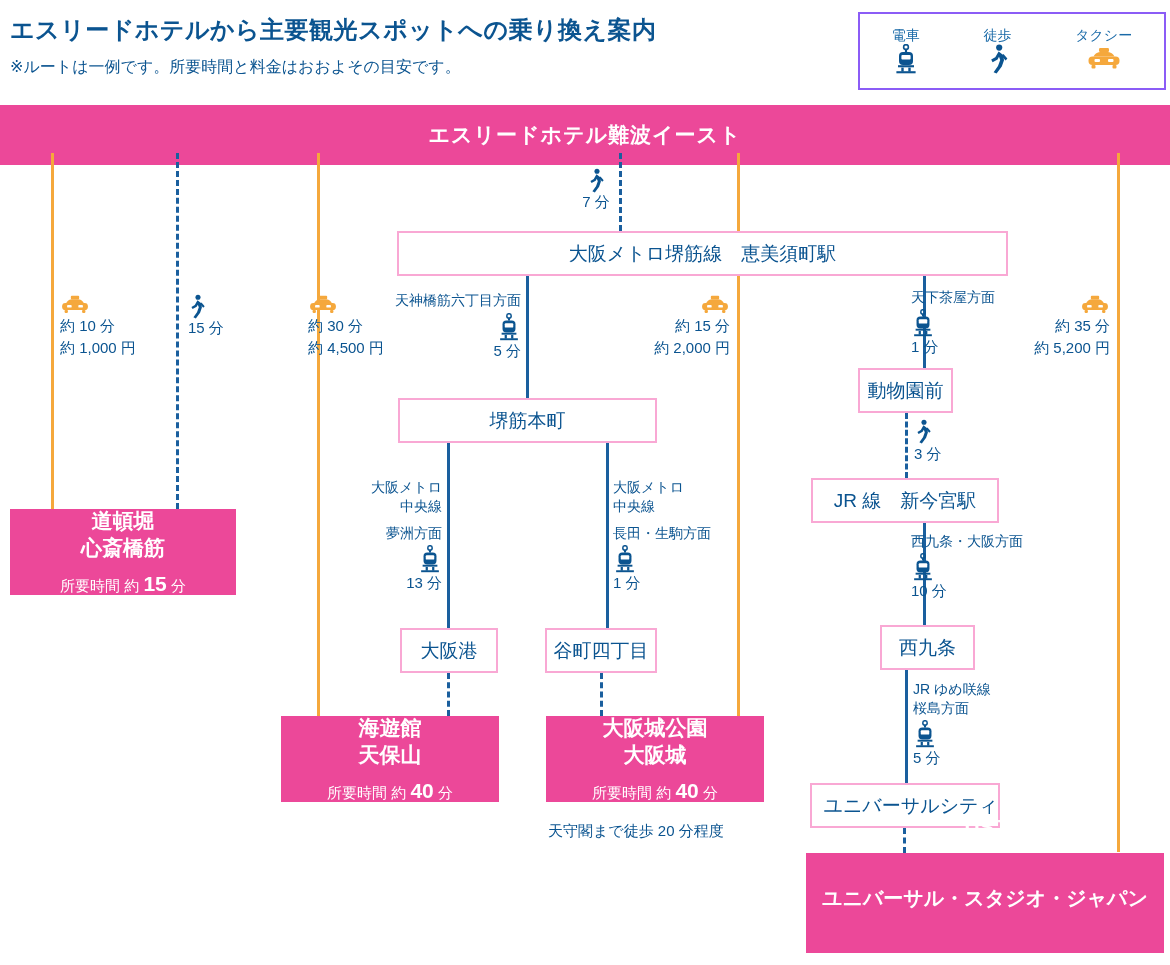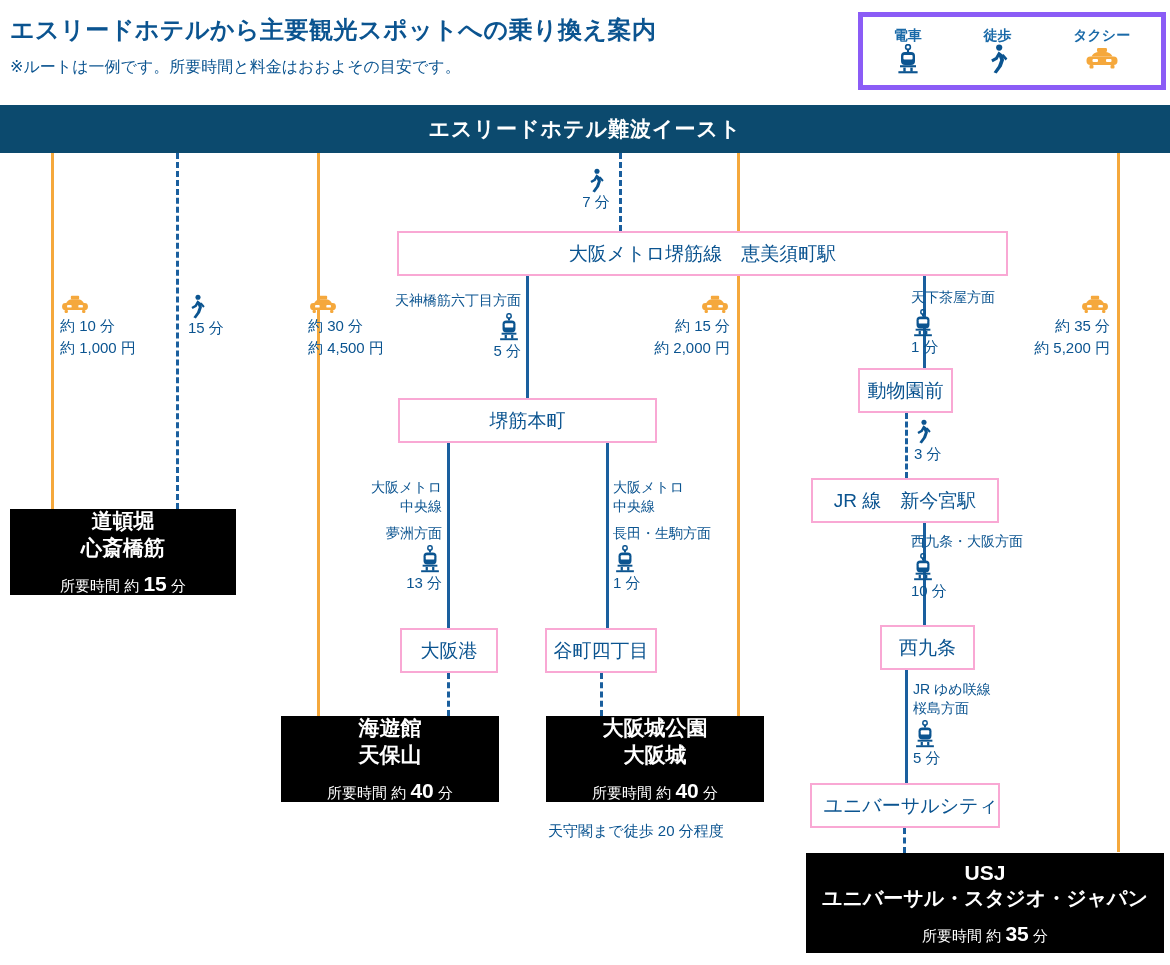--- a/index.html
+++ b/index.html
@@ -22,56 +22,56 @@
     letter-spacing:.5px;white-space:nowrap;
   }
   .page-note{
     left:10px;top:57px;
     font-size:16px;color:#0b5490;white-space:nowrap;
   }
 
   
   .legend-box{
     left:858px;top:12px;width:308px;height:78px;
-    border:5px solid #8b5cf6;background:#fff;
+    border:2px solid #8b5cf6;background:#fff;
     box-sizing:border-box;
-    display:flex;align-items:center;justify-content:space-around;font-weight:bold;
+    display:flex;align-items:center;justify-content:space-around;
   }
   .legend-item{display:flex;flex-direction:column;align-items:center;gap:2px;}
   .legend-label{font-size:14px;color:#1a6aa8;line-height:1;}
   .legend-ico{height:30px;display:flex;align-items:center;justify-content:center;}
 
   
   svg.ic{display:block;}
 
   
   .hotel-bar{
-    left:0;top:105px;width:1170px;height:48px;
-    background:#0c4a6e;color:#fff;
+    left:0;top:105px;width:1170px;height:60px;
+    background:#ec4899;color:#fff;
     display:flex;align-items:center;justify-content:center;
     font-size:21px;font-weight:bold;letter-spacing:1px;
   }
 
   
   .vline-orange{width:3px;background:#f5a83c;}
   .vline-solid{width:3px;background:#1a5f9e;}
   .vline-dash{
     width:0;border-left:3px dashed #1a5f9e;
   }
 
   
   .station{
     border:2px solid #f9a8d4;background:#fff;box-sizing:border-box;
     display:flex;align-items:center;justify-content:center;
     color:#0b5490;font-size:19px;white-space:nowrap;
   }
 
   
   .dest{
-    background:#000000;color:#fff;box-sizing:border-box;
+    background:#ec4899;color:#fff;box-sizing:border-box;
     display:flex;flex-direction:column;align-items:center;justify-content:center;
   }
   .dest-name{font-size:21px;font-weight:bold;line-height:1.25;text-align:center;white-space:nowrap;}
   .dest-name.small{font-size:20px;}
   .dest-time{font-size:15px;margin-top:11px;white-space:nowrap;}
   .dest-time b{font-size:21px;font-weight:bold;}
 
   
   .seg{font-size:14px;line-height:1.35;color:#0b5490;white-space:nowrap;}
   .seg.right{text-align:right;}
@@ -418,21 +418,21 @@
     <div class="dest-name">大阪城公園</div>
     <div class="dest-name">大阪城</div>
     <div class="dest-time">
       <span>所要時間 約</span>
       <b>40</b>
       <span>分</span>
     </div>
   </div>
   <div class="abs note-small" style="left:548px;top:822px;">天守閣まで徒歩 20 分程度</div>
 
-  <div class="abs dest" style="left:806px;top:853px;width:358px;height:100px;">
+  <div class="abs dest" style="left:806px;top:853px;width:358px;height:100px;gap:46px;">
     <div class="dest-name">USJ</div>
     <div class="dest-name small">ユニバーサル・スタジオ・ジャパン</div>
     <div class="dest-time">
       <span>所要時間 約</span>
       <b>35</b>
       <span>分</span>
     </div>
   </div>
 
 </div>

